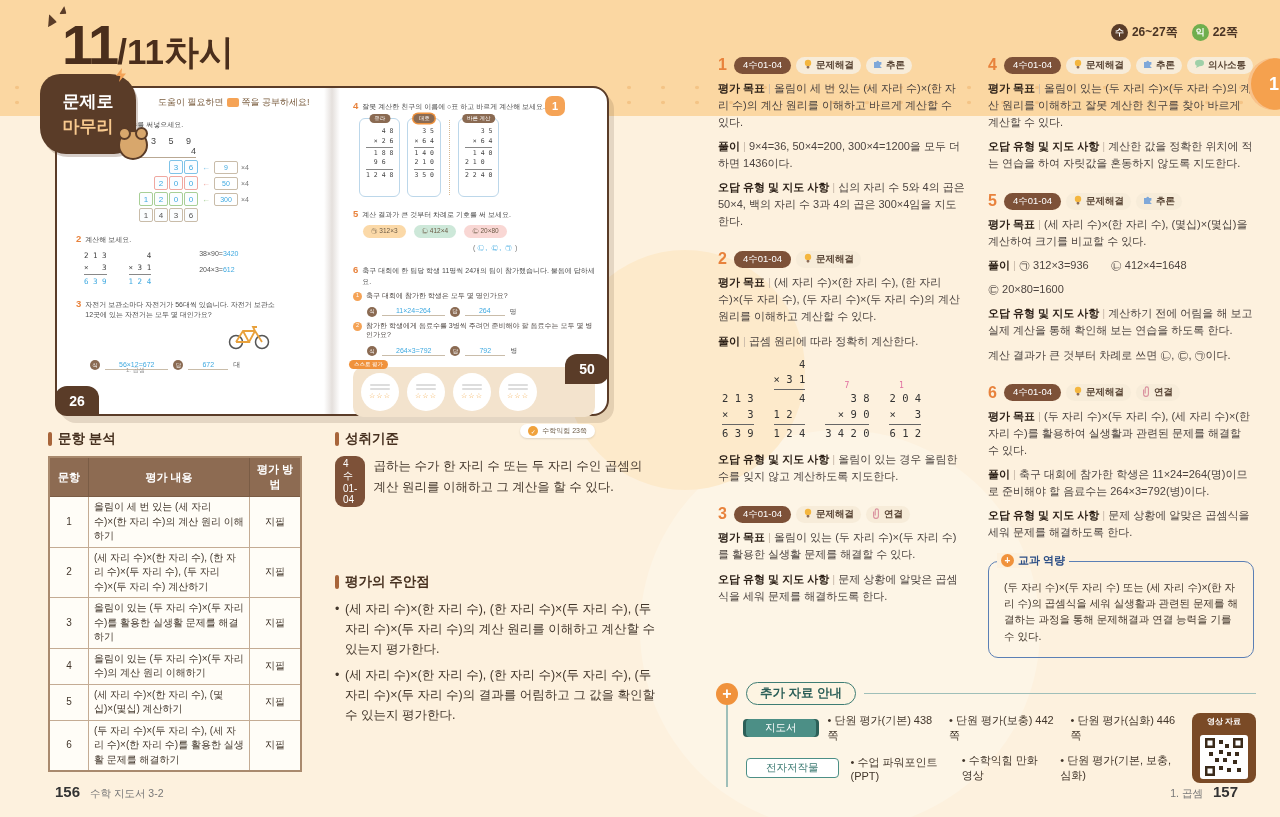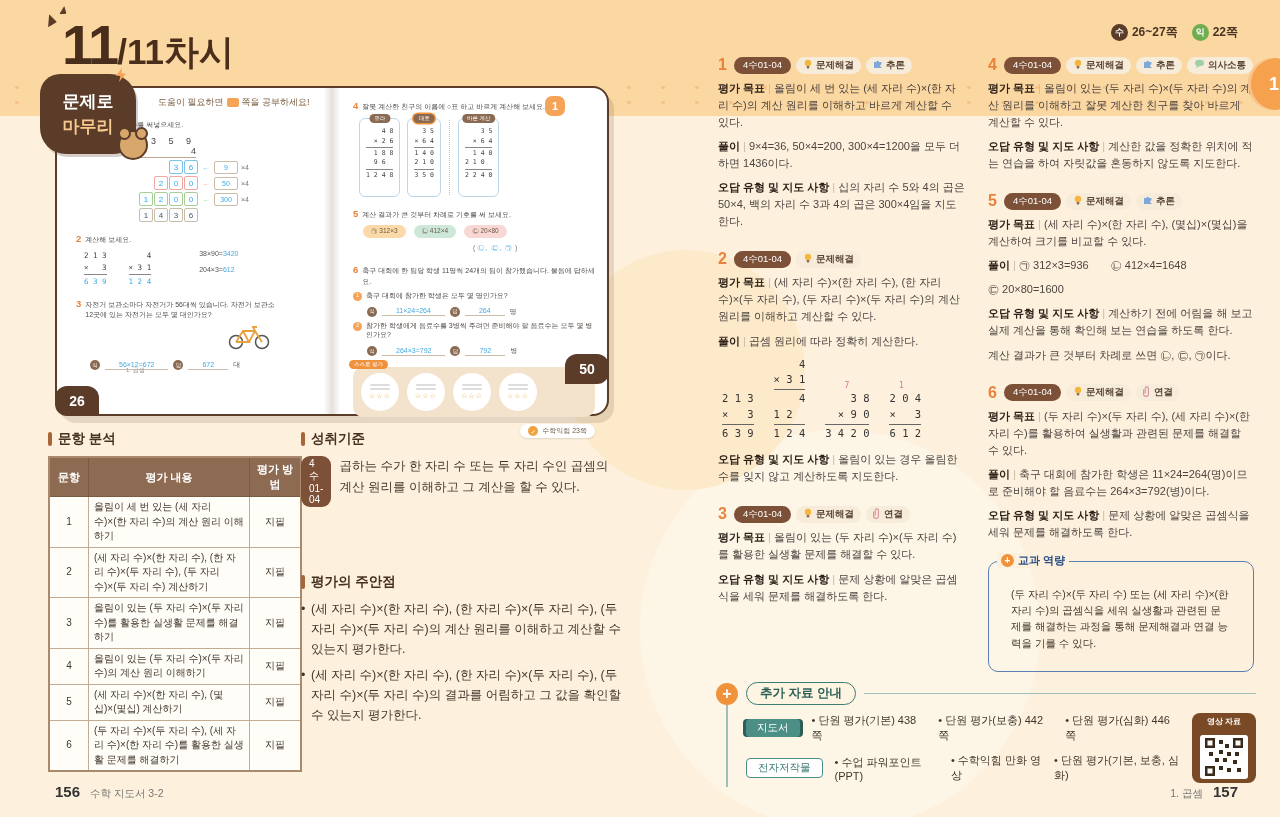--- a/index.html
+++ b/index.html
@@ -123,21 +123,21 @@
        display:flex;align-items:center;justify-content:center;}
   
   .sec-h{display:flex;align-items:center;gap:6px;font-size:13.5px;font-weight:800;color:#46301f;margin-bottom:8px;}
   .sec-h .bar{width:4px;height:14px;background:#a8653a;border-radius:2px;}
   .analysis{position:absolute;left:48px;top:430px;width:254px;}
   table.an{border-collapse:collapse;width:100%;background:#fffdf7;}
   table.an th{background:#8d6b52;color:#fff;font-size:11px;font-weight:700;padding:4px 2px;border:1px solid #7a5c45;}
   table.an td{border:1px solid #c4ac94;font-size:10px;line-height:1.45;padding:3px 5px;color:#42362b;}
   table.an td.c-no,table.an td.c-method{text-align:center;}
   table.an{border:2px solid #a98a6e;}
-  .standards{position:absolute;left:301px;top:430px;width:322px;}
+  .standards{position:absolute;left:335px;top:430px;width:322px;}
   .std-pill{display:inline-block;background:#7d5138;color:#fff;font-size:10px;border-radius:9px;
        padding:2px 8px;margin-right:6px;}
   .std-text{font-size:12.5px;line-height:1.65;color:#42362b;}
   .std-row{display:flex;gap:2px;}
   .focus{margin-top:66px;}
   .focus ul{margin:0;padding:0;list-style:none;}
   .focus li{font-size:12.5px;line-height:1.6;color:#42362b;margin-bottom:6px;padding-left:10px;position:relative;}
   .focus li::before{content:"•";position:absolute;left:0;color:#42362b;}
   
   .colA{position:absolute;left:718px;top:56px;width:248px;}
@@ -153,33 +153,33 @@
   .ibar{color:#c9b9aa;}
   .worked{display:flex;gap:20px;margin:4px 0 10px 4px;align-items:flex-end;}
   .prob .prow{font-size:10.5px;line-height:1.5;color:#333;}
   .prob .prow.rule{border-bottom:1px solid #666;}
   .prob .prow.carry{font-size:8px;color:#e06c9f;line-height:1.2;}
   .comp{border:1.5px solid #5b7fb5;border-radius:10px;padding:12px 10px 8px;position:relative;margin-top:14px;}
   .comp-title{position:absolute;top:-9px;left:8px;background:#fdf1de;display:flex;gap:4px;
        align-items:center;font-size:11px;font-weight:800;color:#2d4f86;padding:0 4px;}
   .comp-ic{width:13px;height:13px;border-radius:50%;background:#f0923c;color:#fff;font-size:10px;
        display:flex;align-items:center;justify-content:center;font-weight:800;}
-  .comp p{margin:12px;font-size:10.5px;line-height:1.55;color:#42362b;}
+  .comp p{margin:5px;font-size:10.5px;line-height:1.55;color:#42362b;}
   
   .extra{position:absolute;left:716px;top:682px;width:540px;}
   .extra-title-row{display:flex;align-items:center;gap:8px;}
   .extra-plus{width:22px;height:22px;border-radius:50%;background:#f0923c;color:#fff;font-size:16px;
        font-weight:800;display:flex;align-items:center;justify-content:center;}
   .extra-pill{border:1.5px solid #3e7d74;border-radius:12px;padding:2px 13px;color:#2c5f58;
        font-weight:800;font-size:12.5px;background:#fdf4e2;}
   .extra-hr{flex:1;height:1.5px;background:#9fbfb9;}
   .extra-body{display:flex;margin-left:10px;border-left:2px solid #9fbfb9;padding:8px 0 4px 18px;}
   .extra-rows{flex:1;display:flex;flex-direction:column;gap:10px;justify-content:center;}
   .ex-row{display:flex;align-items:center;gap:12px;}
-  .ex-badge{font-size:10.5px;padding:2px 11px;border-radius:4px;white-space:nowrap;}
+  .ex-badge{font-size:10.5px;padding:2px 19px;border-radius:4px;white-space:nowrap;}
   .ex-badge.solid{background:#4c8f86;color:#fff;box-shadow:-3px 0 0 #2c5f58,3px 0 0 #2c5f58;}
   .ex-badge.outline{border:1px solid #4c8f86;color:#3c7a72;background:#fff;}
   .ex-item{font-size:11px;color:#42362b;}
   .ex-item::before{content:"• ";color:#42362b;}
   .qr-badge{width:58px;background:#7a4a26;border-radius:8px;padding:3px;display:flex;
        flex-direction:column;align-items:center;gap:8px;margin-left:12px;}
   .qr-badge .lbl{color:#fff;font-size:8px;font-weight:700;}
   .qr-badge .box{width:48px;height:44px;background:#fff;border-radius:3px;display:flex;
        align-items:center;justify-content:center;}
   

